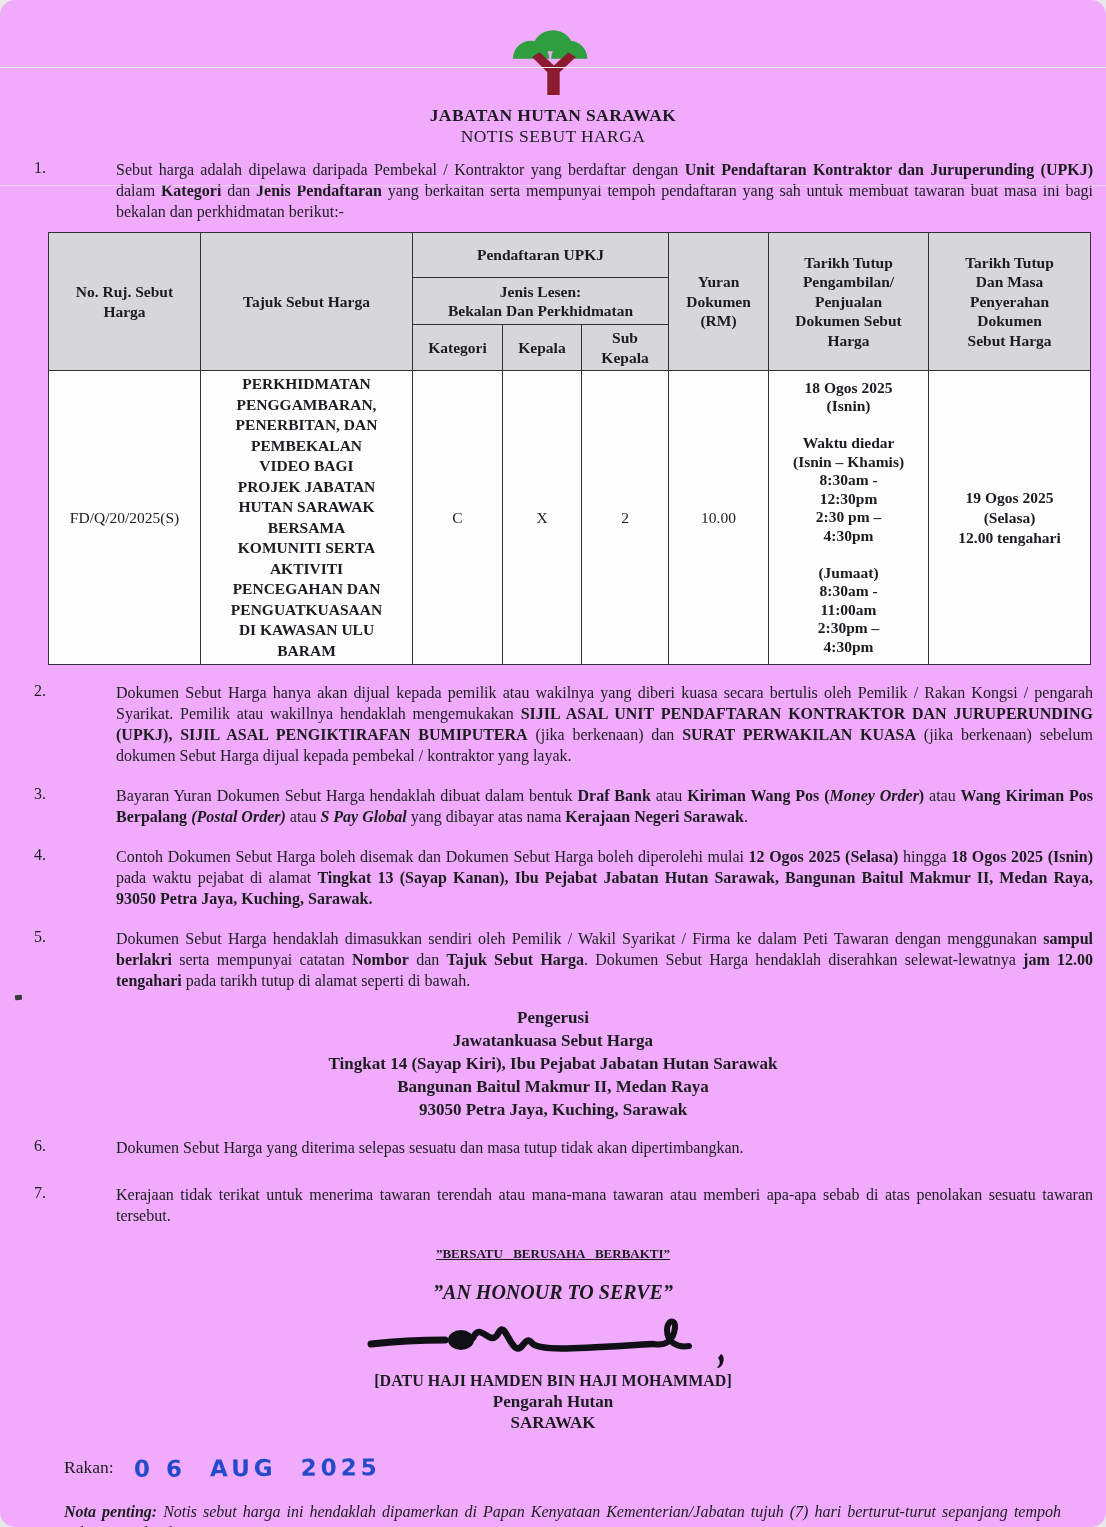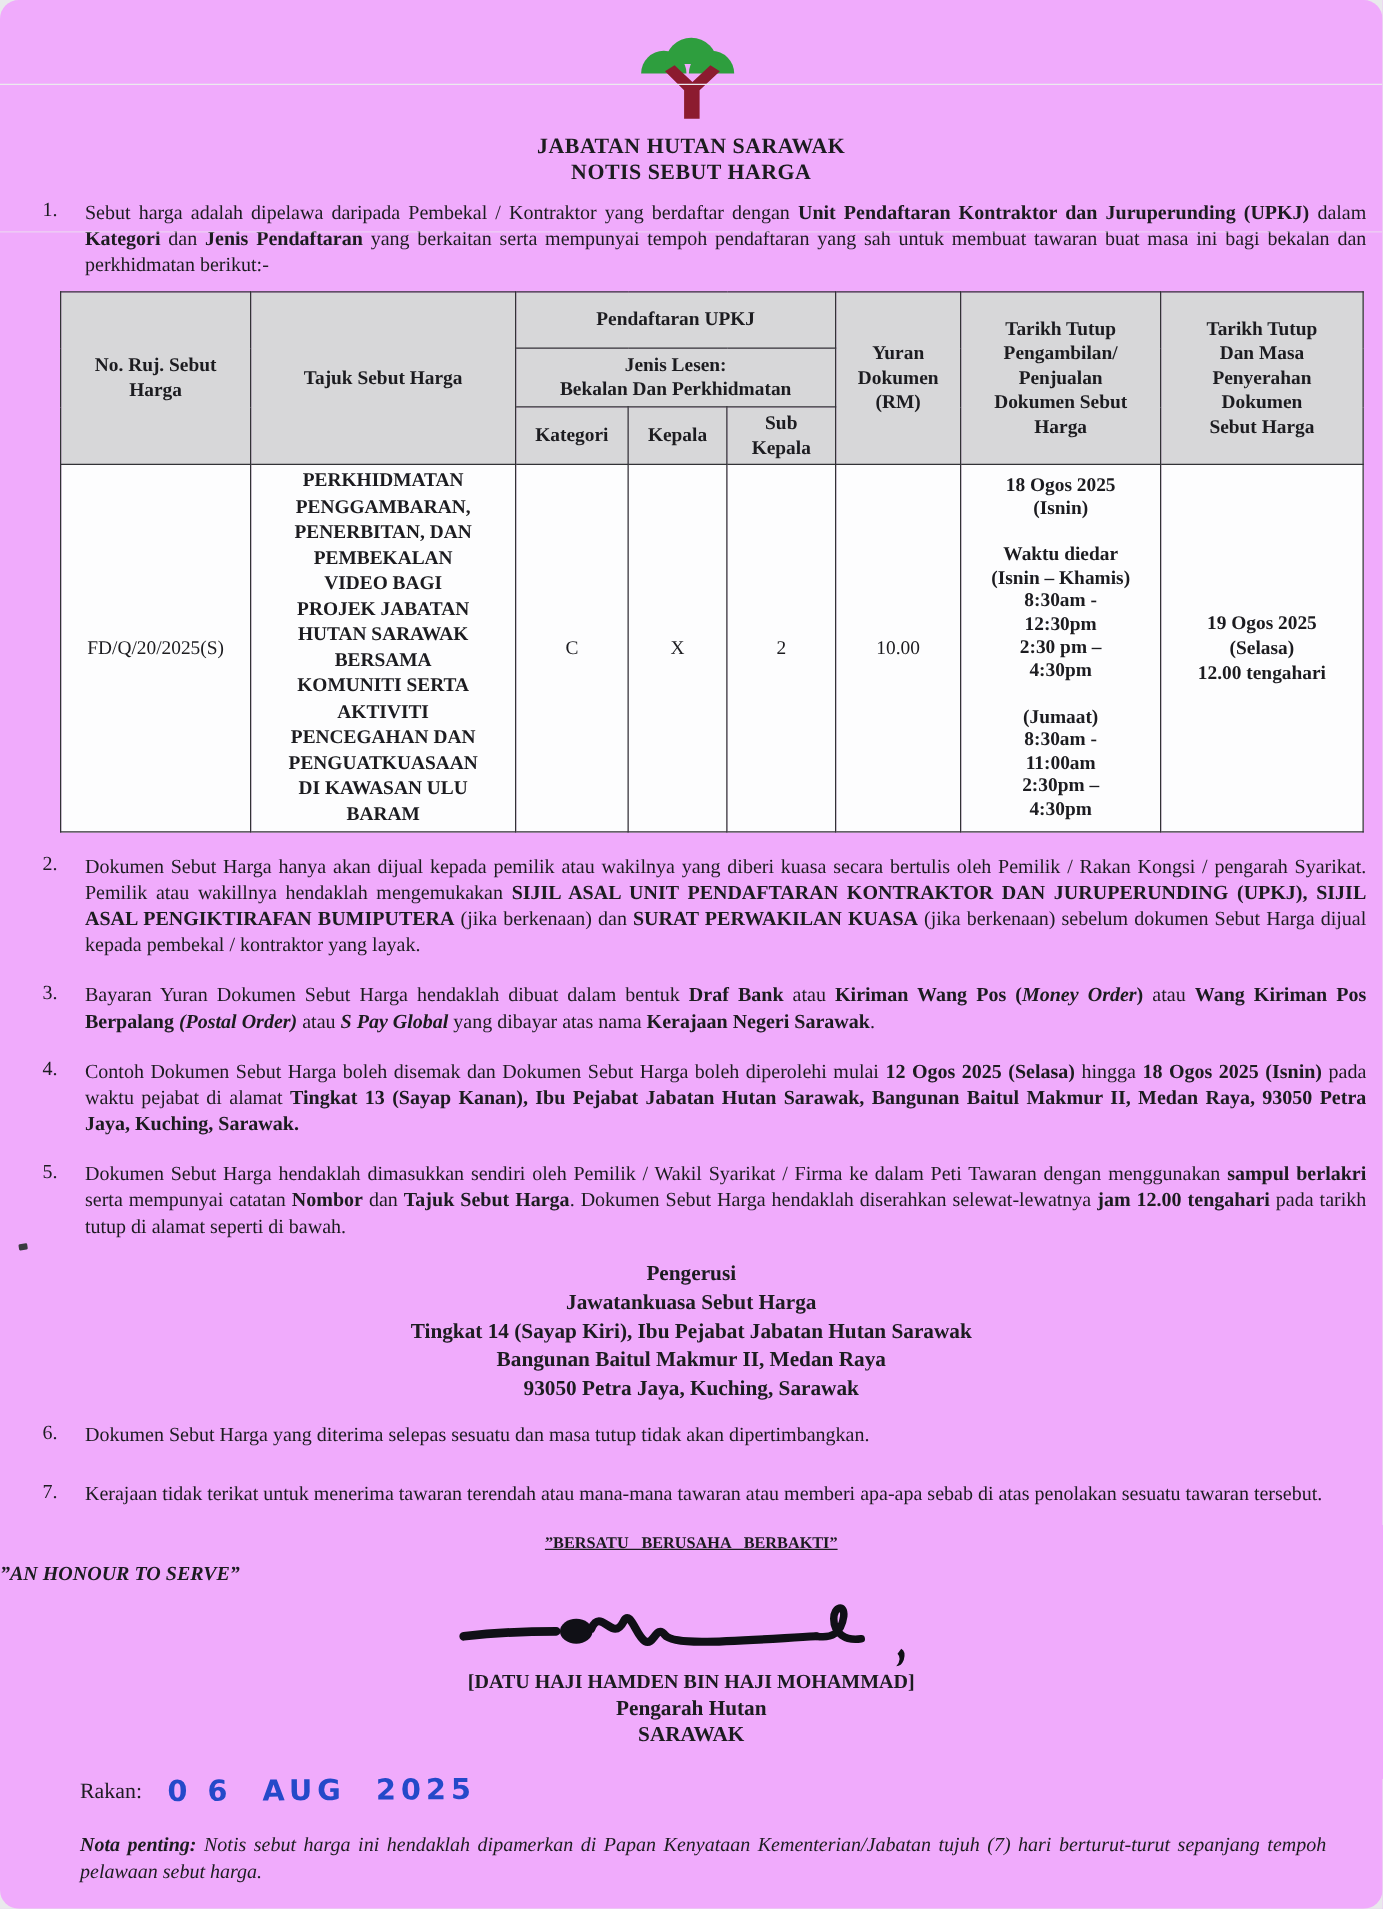--- a/index.html
+++ b/index.html
@@ -7,37 +7,37 @@
     position:relative; width:1106px; height:1527px; margin:0 auto;
     background:#f0abfc; overflow:hidden;
     font-family:"Liberation Serif","DejaVu Serif",serif;
     color:#1c1c20; font-size:16px;border-radius:15px;
   }
   .scanline{position:absolute;left:0;width:1106px;height:1px;background:#ebebee;}
   .speck{position:absolute;left:15px;top:995px;width:7px;height:5px;background:#3a3a40;border-radius:1px;transform:rotate(-8deg);}
   
   .logo-wrap{padding-top:13px;text-align:center;}
   .org-title{margin-top:4px;text-align:center;font-weight:bold;font-size:17.5px;line-height:21px;letter-spacing:.4px;}
-  .doc-title{text-align:center;font-weight:bold;font-size:17.5px;line-height:21px;letter-spacing:.4px;}
+  .doc-title{text-align:center;font-weight:normal;font-size:17.5px;line-height:21px;letter-spacing:.4px;}
   
   .item{display:flex;margin:0 13px 0 34px;}
   .item .num{flex:none;width:34px;font-size:16px;}
-  .item .text{flex:1;text-align:justify;line-height:21px;}
+  .item .text{flex:1;text-align:justify;line-height:21px;margin-left:48px;}
   
   table.tender{border-collapse:collapse;margin:10px 0 0 48px;table-layout:fixed;width:1042px;}
   table.tender th, table.tender td{border:1.6px solid #323236;padding:3px 4px;}
   table.tender th{background:#d7d7d9;font-size:15.5px;line-height:19.5px;font-weight:bold;text-align:center;vertical-align:middle;}
   table.tender td{background:#fdfdfe;text-align:center;vertical-align:middle;font-size:15.5px;}
   td.cell-title{font-weight:bold;line-height:20.5px;}
   td.cell-sched{font-weight:bold;line-height:18.5px;font-size:15px;}
   td.cell-submit{font-weight:bold;line-height:20px;}
   
   .addr{margin-top:15px;text-align:center;font-weight:bold;font-size:17px;line-height:23px;}
   .motto1{margin-top:20px;text-align:center;font-weight:bold;font-size:13px;word-spacing:7px;text-decoration:underline;}
-  .motto2{margin-top:9px;text-align:left;font-weight:bold;font-style:italic;font-size:16px;}
+  .motto2{margin-top:19px;text-align:center;font-weight:bold;font-style:italic;font-size:20px;}
   .sig-wrap{margin-top:4px;text-align:center;height:62px;}
   .sig-name{text-align:center;font-weight:bold;font-size:16px;line-height:21px;}
   .sig-role{text-align:center;font-weight:bold;font-size:17px;line-height:21px;}
   .sig-region{text-align:center;font-weight:bold;font-size:17px;line-height:21px;}
   
   .date-row{margin:24px 0 0 64px;display:flex;align-items:flex-start;}
   .date-label{font-size:17.5px;}
   .date-stamp{margin-left:20px;margin-top:-2px;font-family:"DejaVu Sans","Liberation Sans",sans-serif;
     font-weight:bold;font-size:23px;letter-spacing:4px;white-space:pre;transform:rotate(-.4deg);}
   .note{margin:20px 45px 0 64px;font-style:italic;text-align:justify;line-height:21px;font-size:16px;}

